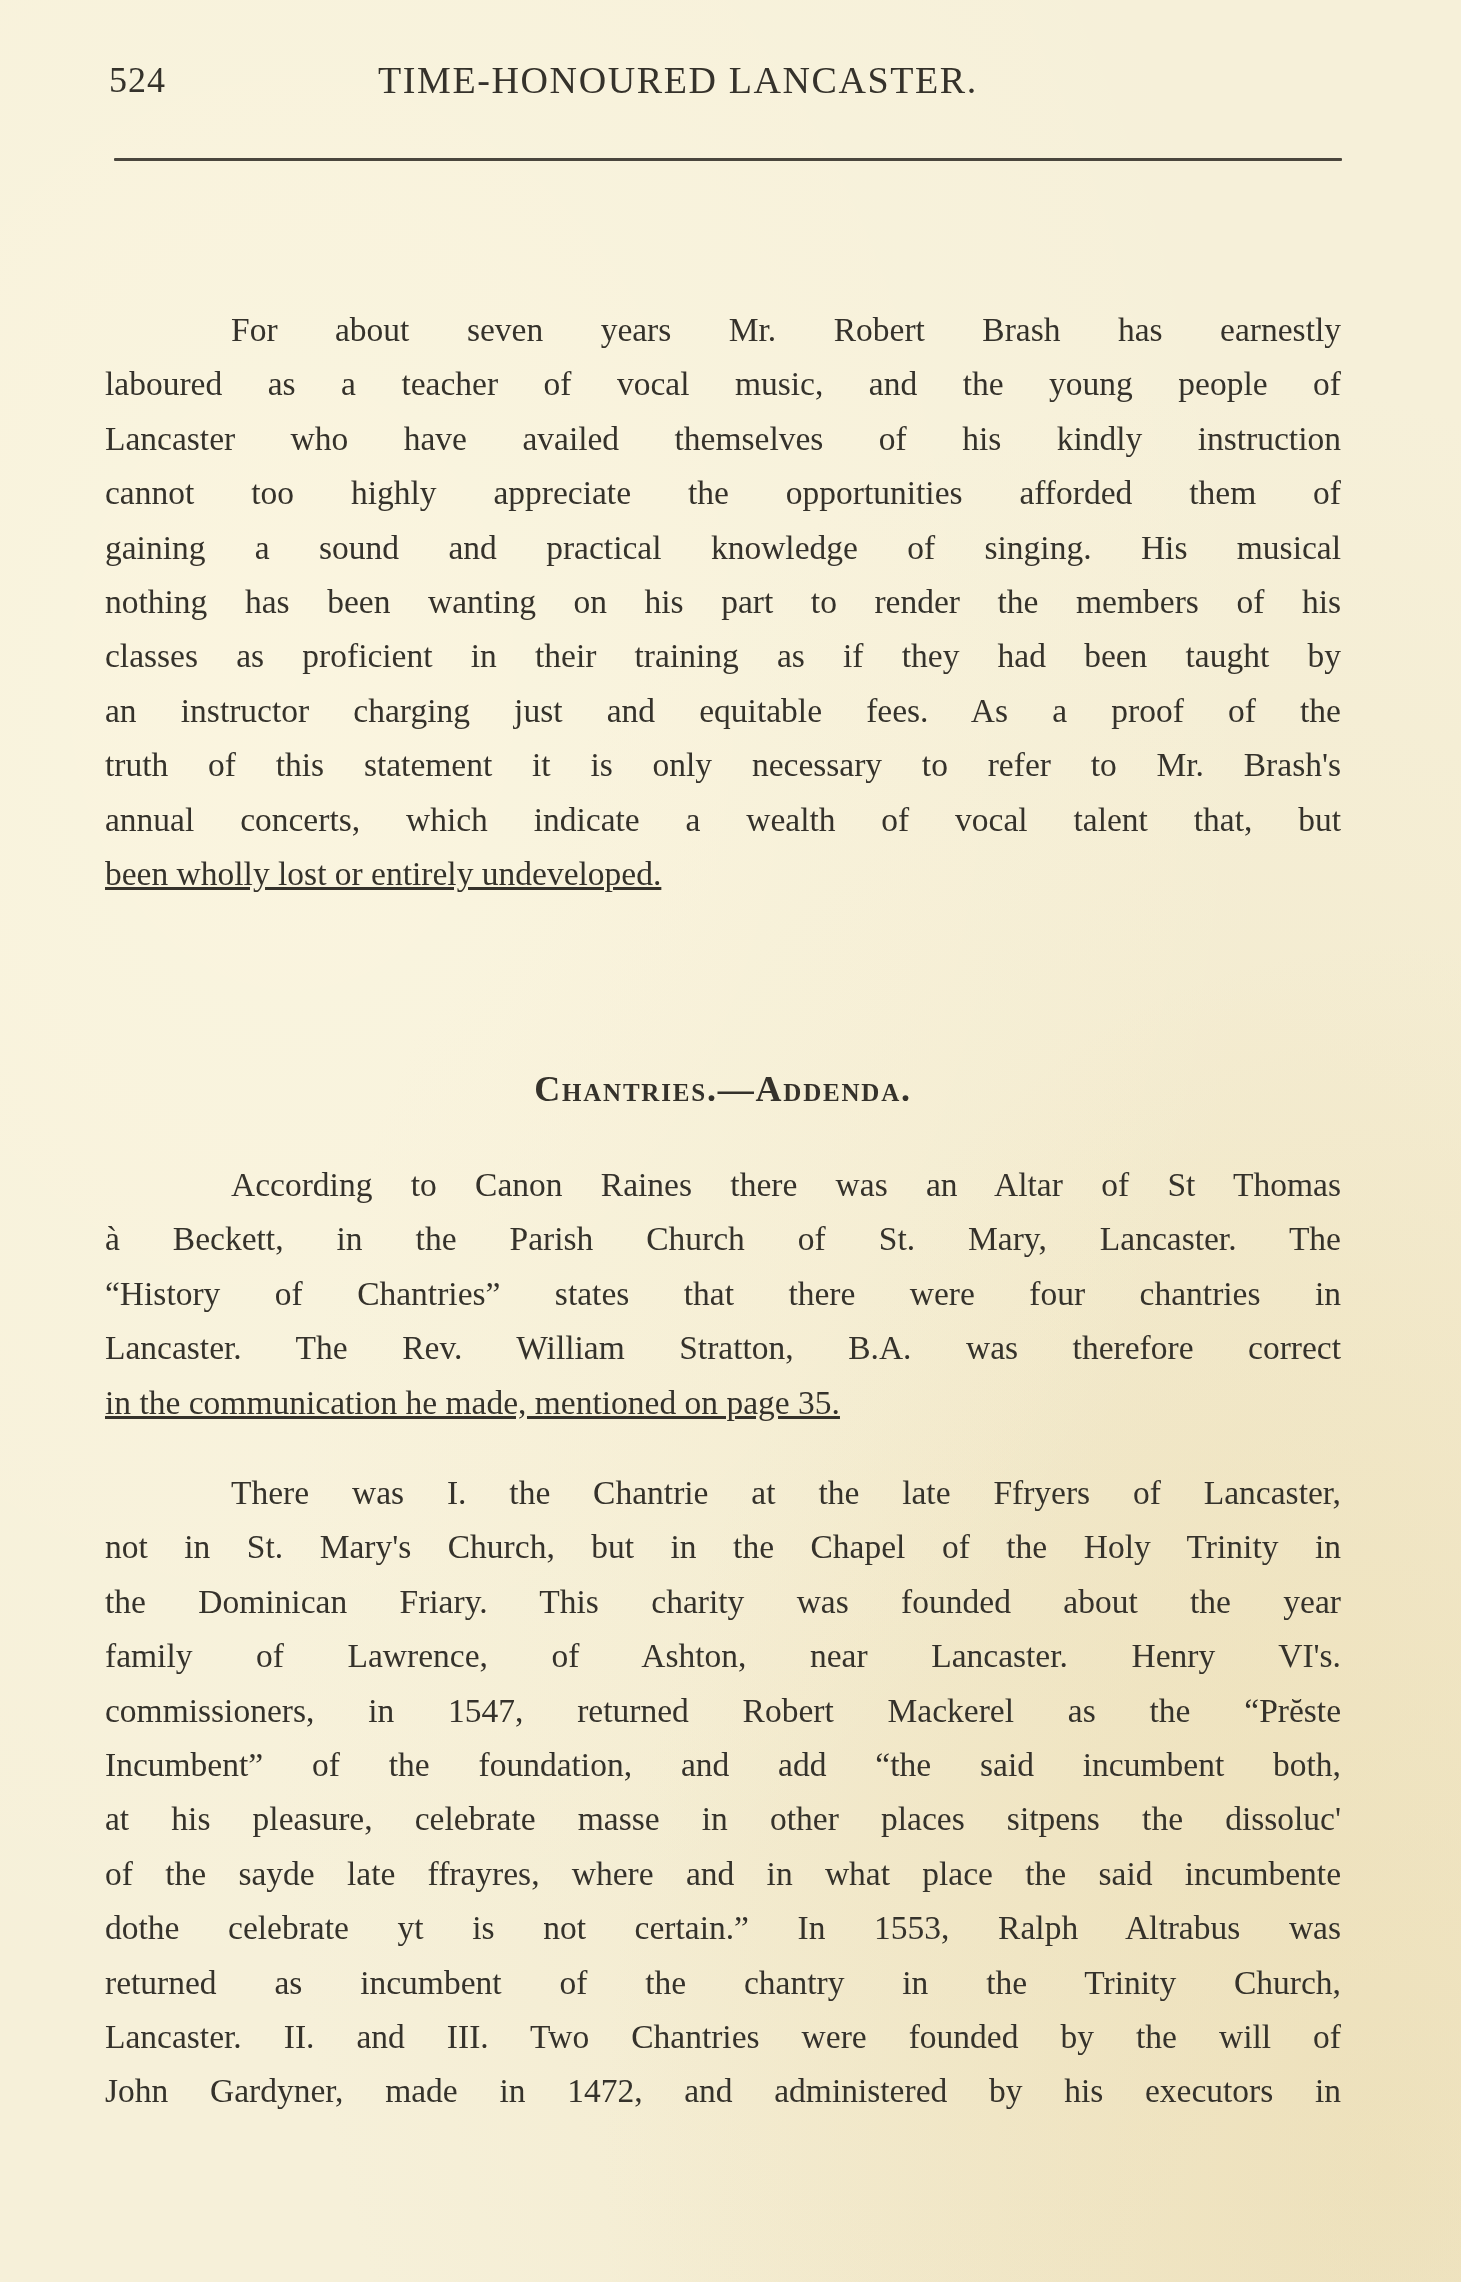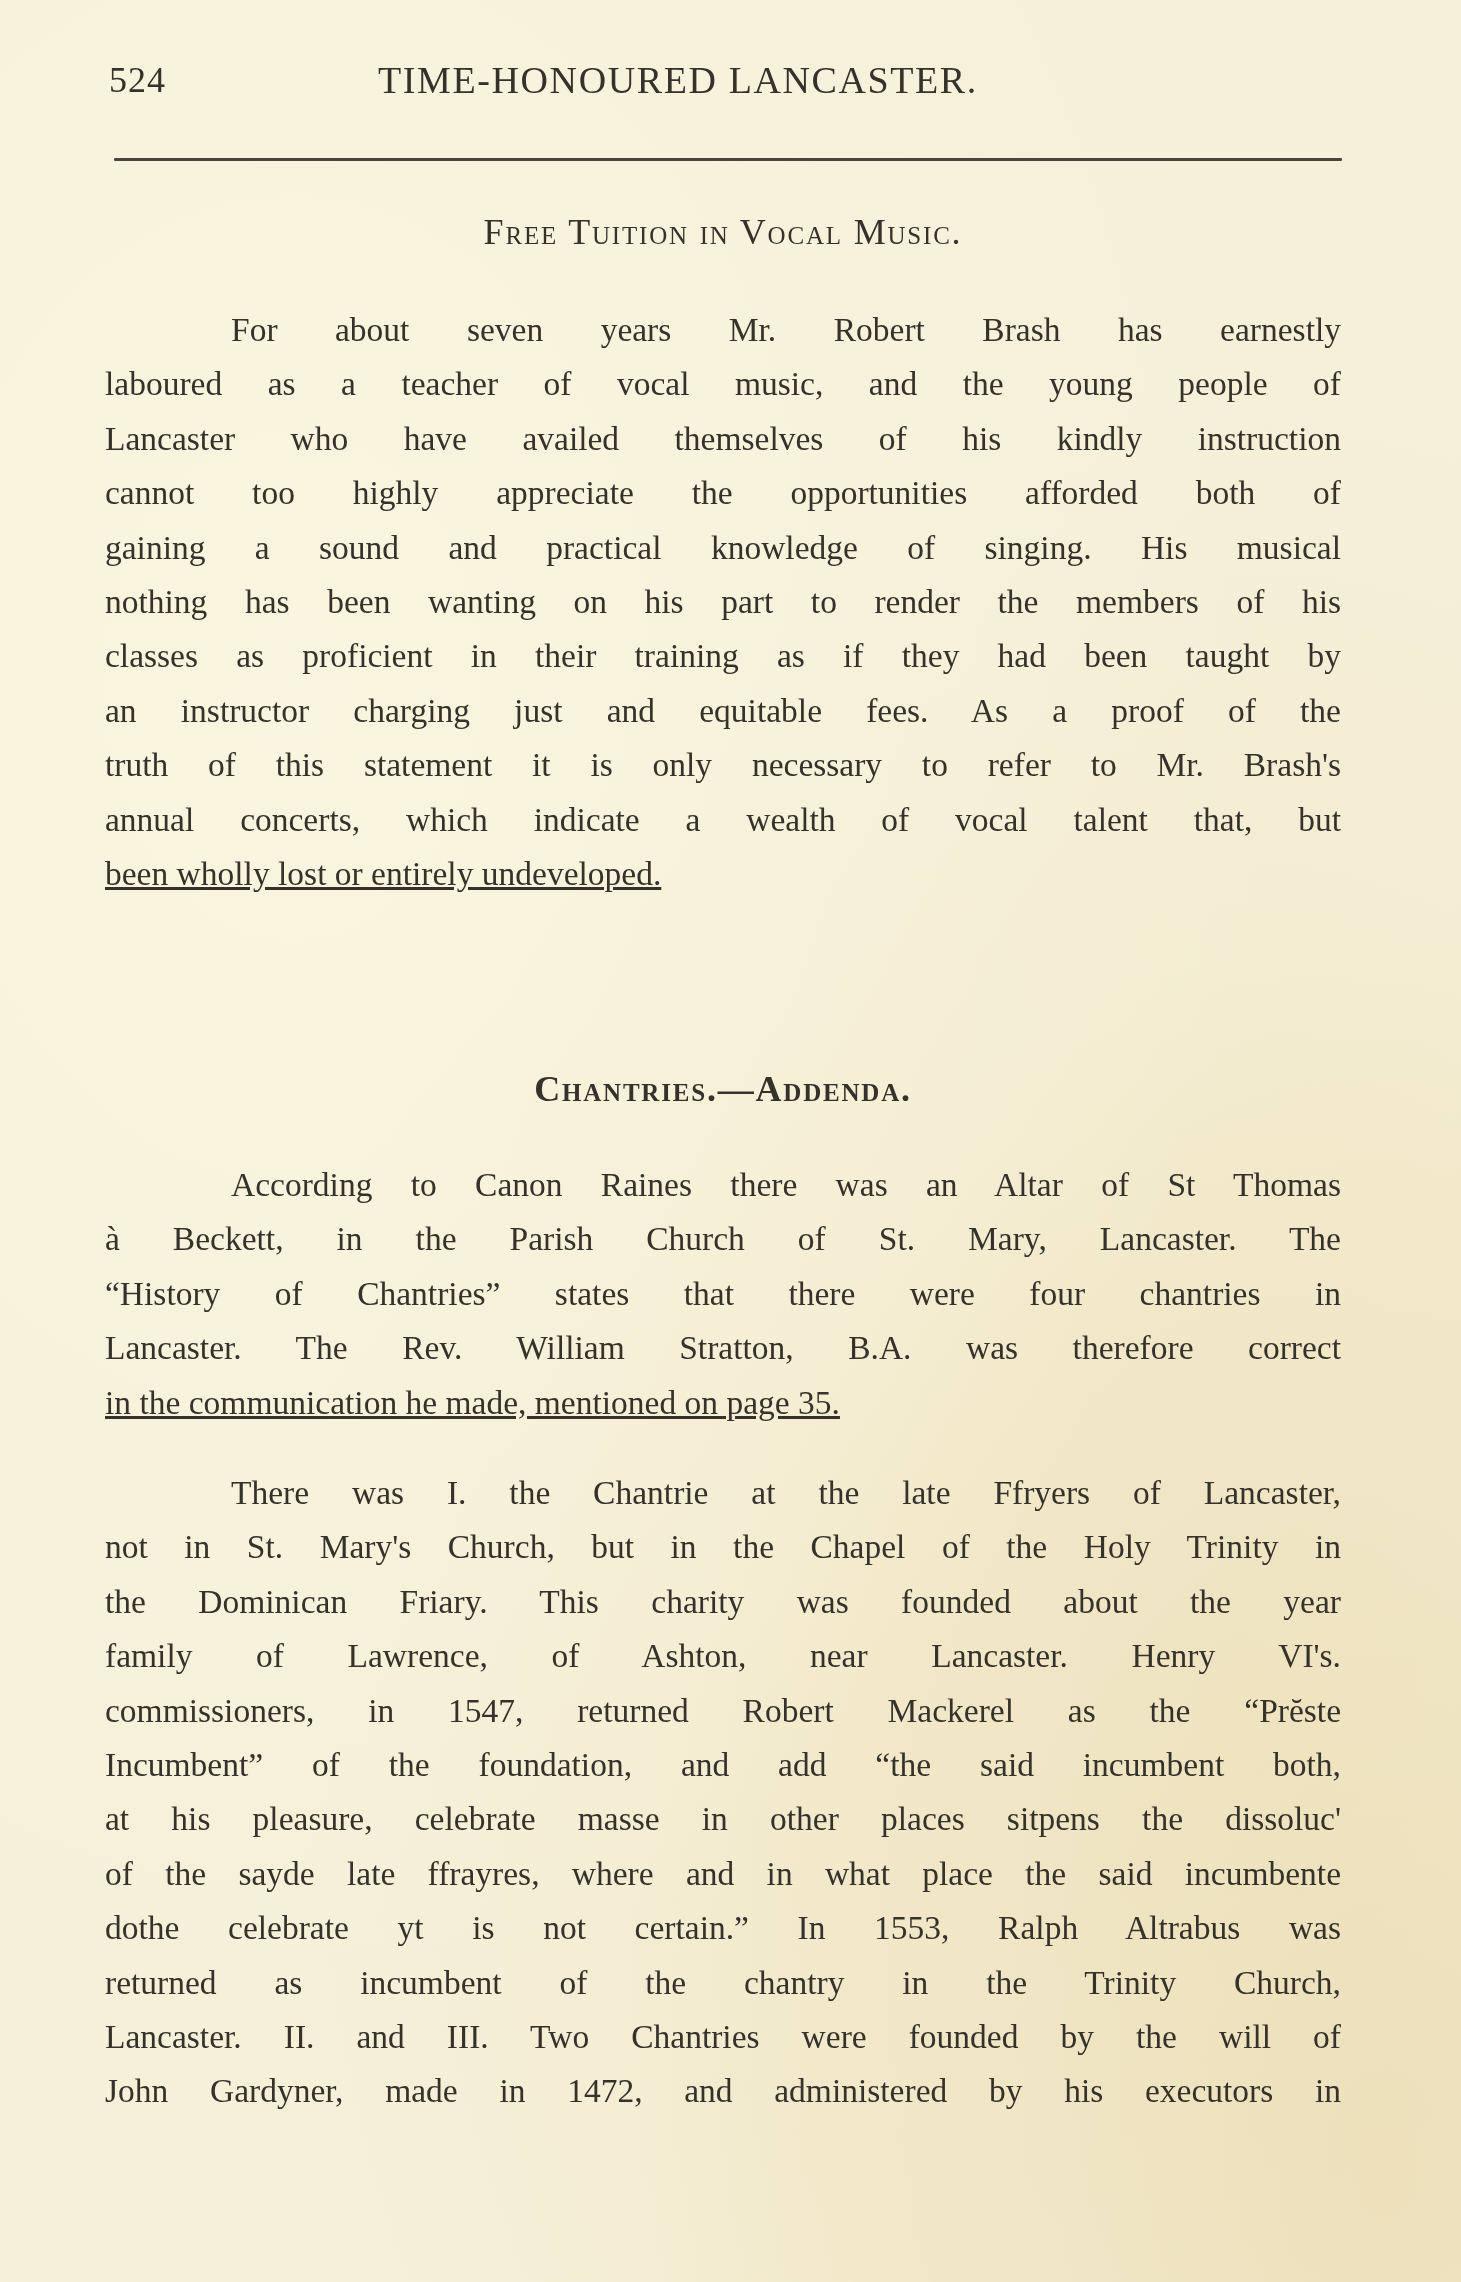--- a/index.html
+++ b/index.html
@@ -98,27 +98,26 @@
 
 <div class="page">
 
   <div class="running-head">
     <span class="page-number">524</span>
     <span class="running-title">TIME-HONOURED LANCASTER.</span>
   </div>
 
   <div class="rule"></div>
 
-  <div class="section-heading heading-1">Free Tuition in Vocal Music.</div>
 
   <div class="para para-1">
     <span class="line indent">For about seven years Mr. Robert Brash has earnestly</span>
     <span class="line">laboured as a teacher of vocal music, and the young people of</span>
     <span class="line">Lancaster who have availed themselves of his kindly instruction</span>
-    <span class="line">cannot too highly appreciate the opportunities afforded both of</span>
+    <span class="line">cannot too highly appreciate the opportunities afforded them of</span>
     <span class="line">gaining a sound and practical knowledge of singing.  His musical</span>
     <span class="line">nothing has been wanting on his part to render the members of his</span>
     <span class="line">classes as proficient in their training as if they had been taught by</span>
     <span class="line">an instructor charging just and equitable fees.  As a proof of the</span>
     <span class="line">truth of this statement it is only necessary to refer to Mr. Brash's</span>
     <span class="line">annual concerts, which indicate a wealth of vocal talent that, but</span>
     <span class="line last">been wholly lost or entirely undeveloped.</span>
   </div>
 
   <div class="section-heading heading-2">Chantries.—Addenda.</div>

